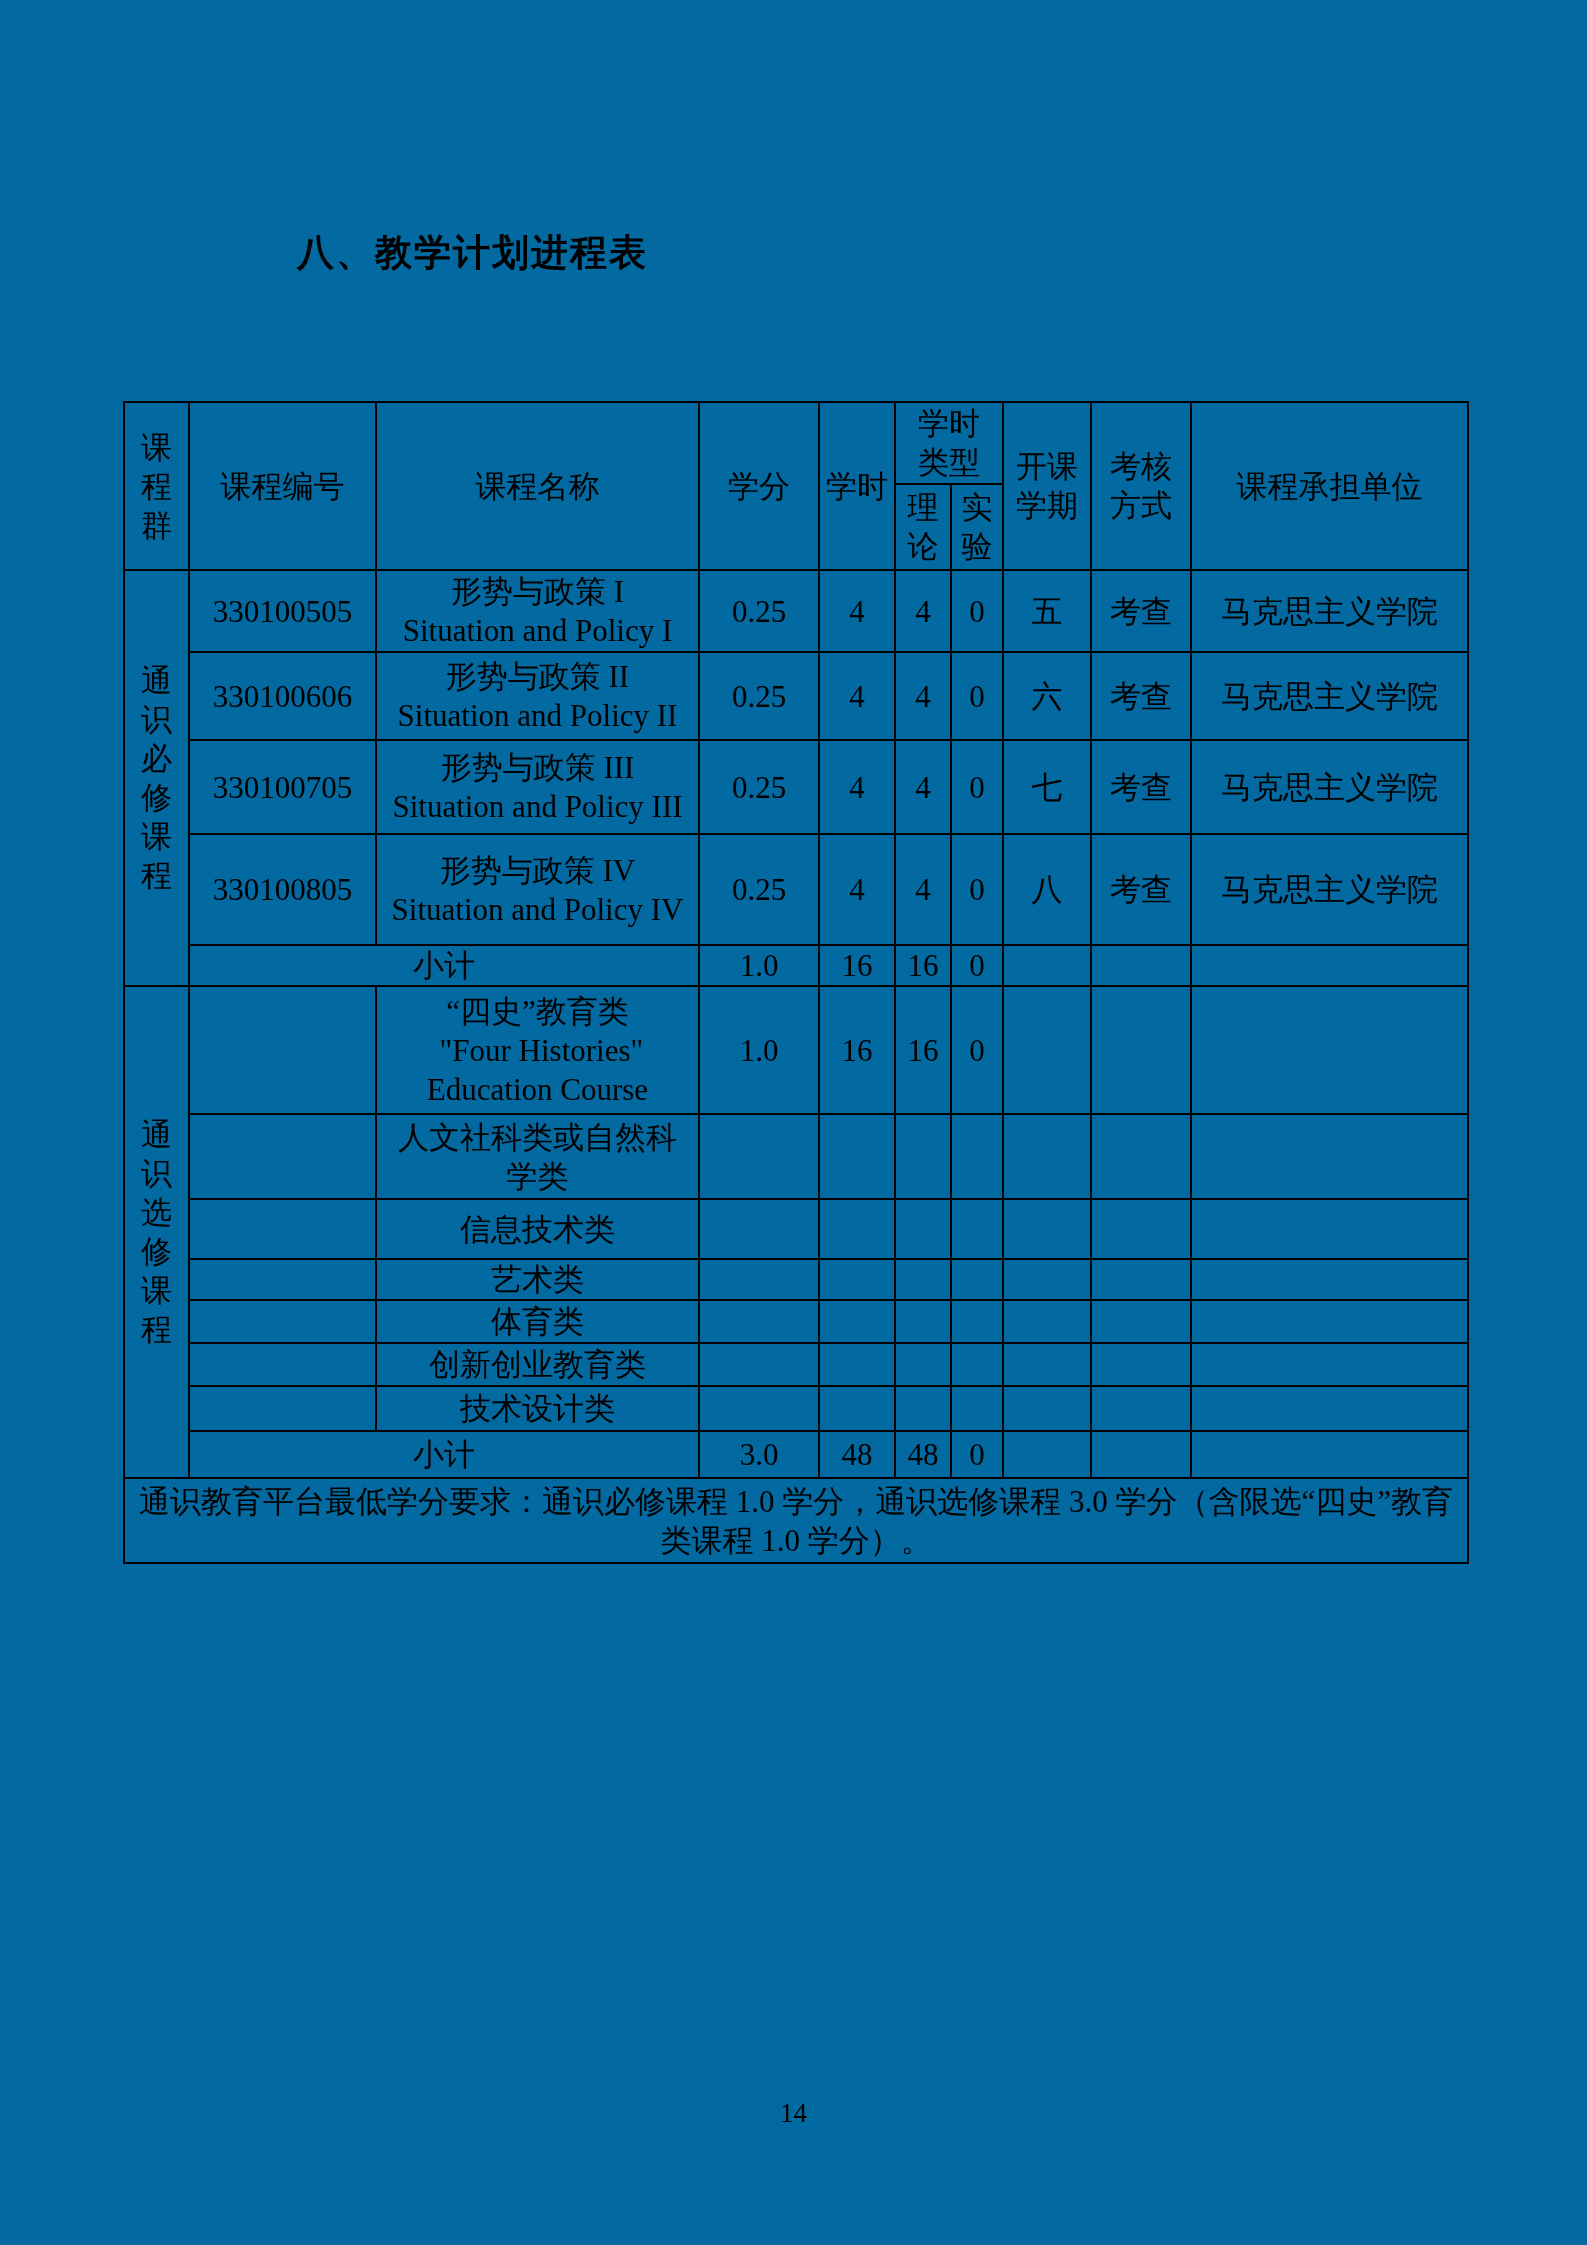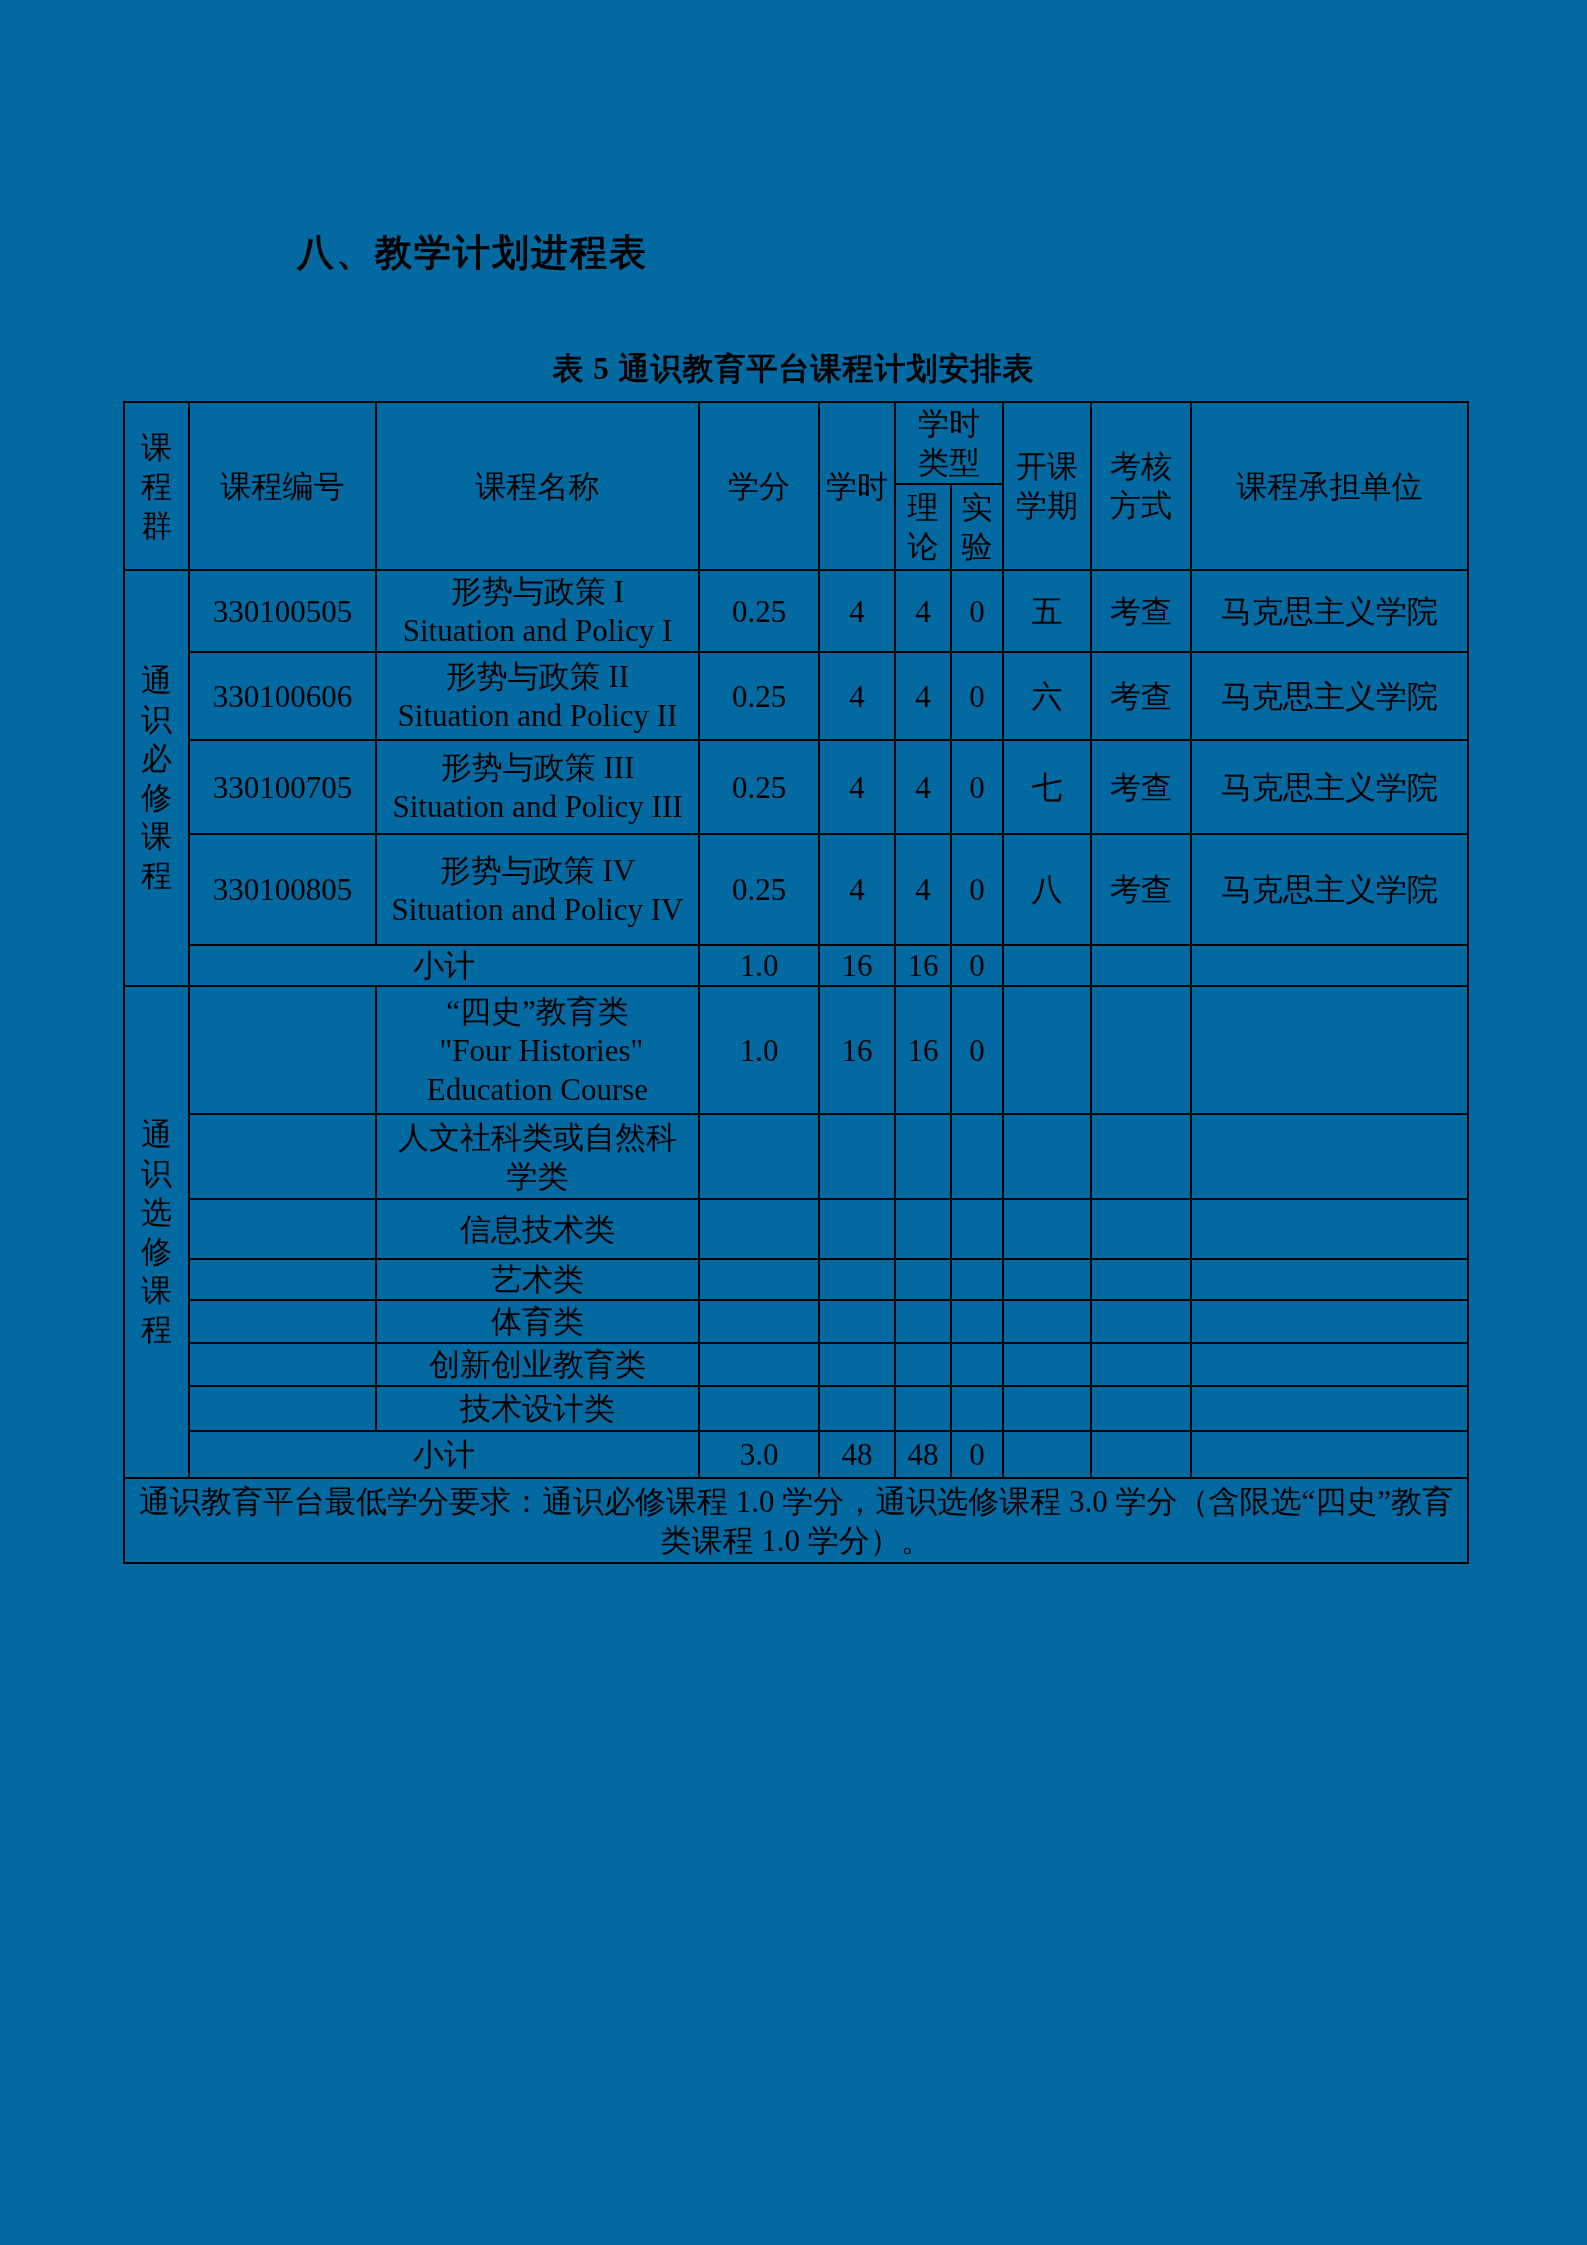--- a/index.html
+++ b/index.html
@@ -44,21 +44,20 @@
     text-align:center;font-size:27px;
   }
 </style>
 </head>
 <body>
 
 <div class="page">
 
   <div class="heading">八、教学计划进程表</div>
 
-  <div class="caption">表 5 通识教育平台课程计划安排表</div>
 
   <table class="plan">
     <colgroup>
       <col style="width:65px">
         <col style="width:187px">
         <col style="width:323px">
       <col style="width:120px">
         <col style="width:76px">
         <col style="width:56px">
       <col style="width:52px">
@@ -245,14 +244,15 @@
       <td></td>
       <td></td>
     </tr>
 
     <tr style="height:85px">
       <td colspan="10" class="note">通识教育平台最低学分要求：通识必修课程 1.0 学分，通识选修课程 3.0 学分（含限选“四史”教育类课程 1.0 学分）。</td>
     </tr>
   </tbody>
     </table>
 
+  <div class="pageno">14</div>
 
 </div>
 
 </body></html>

